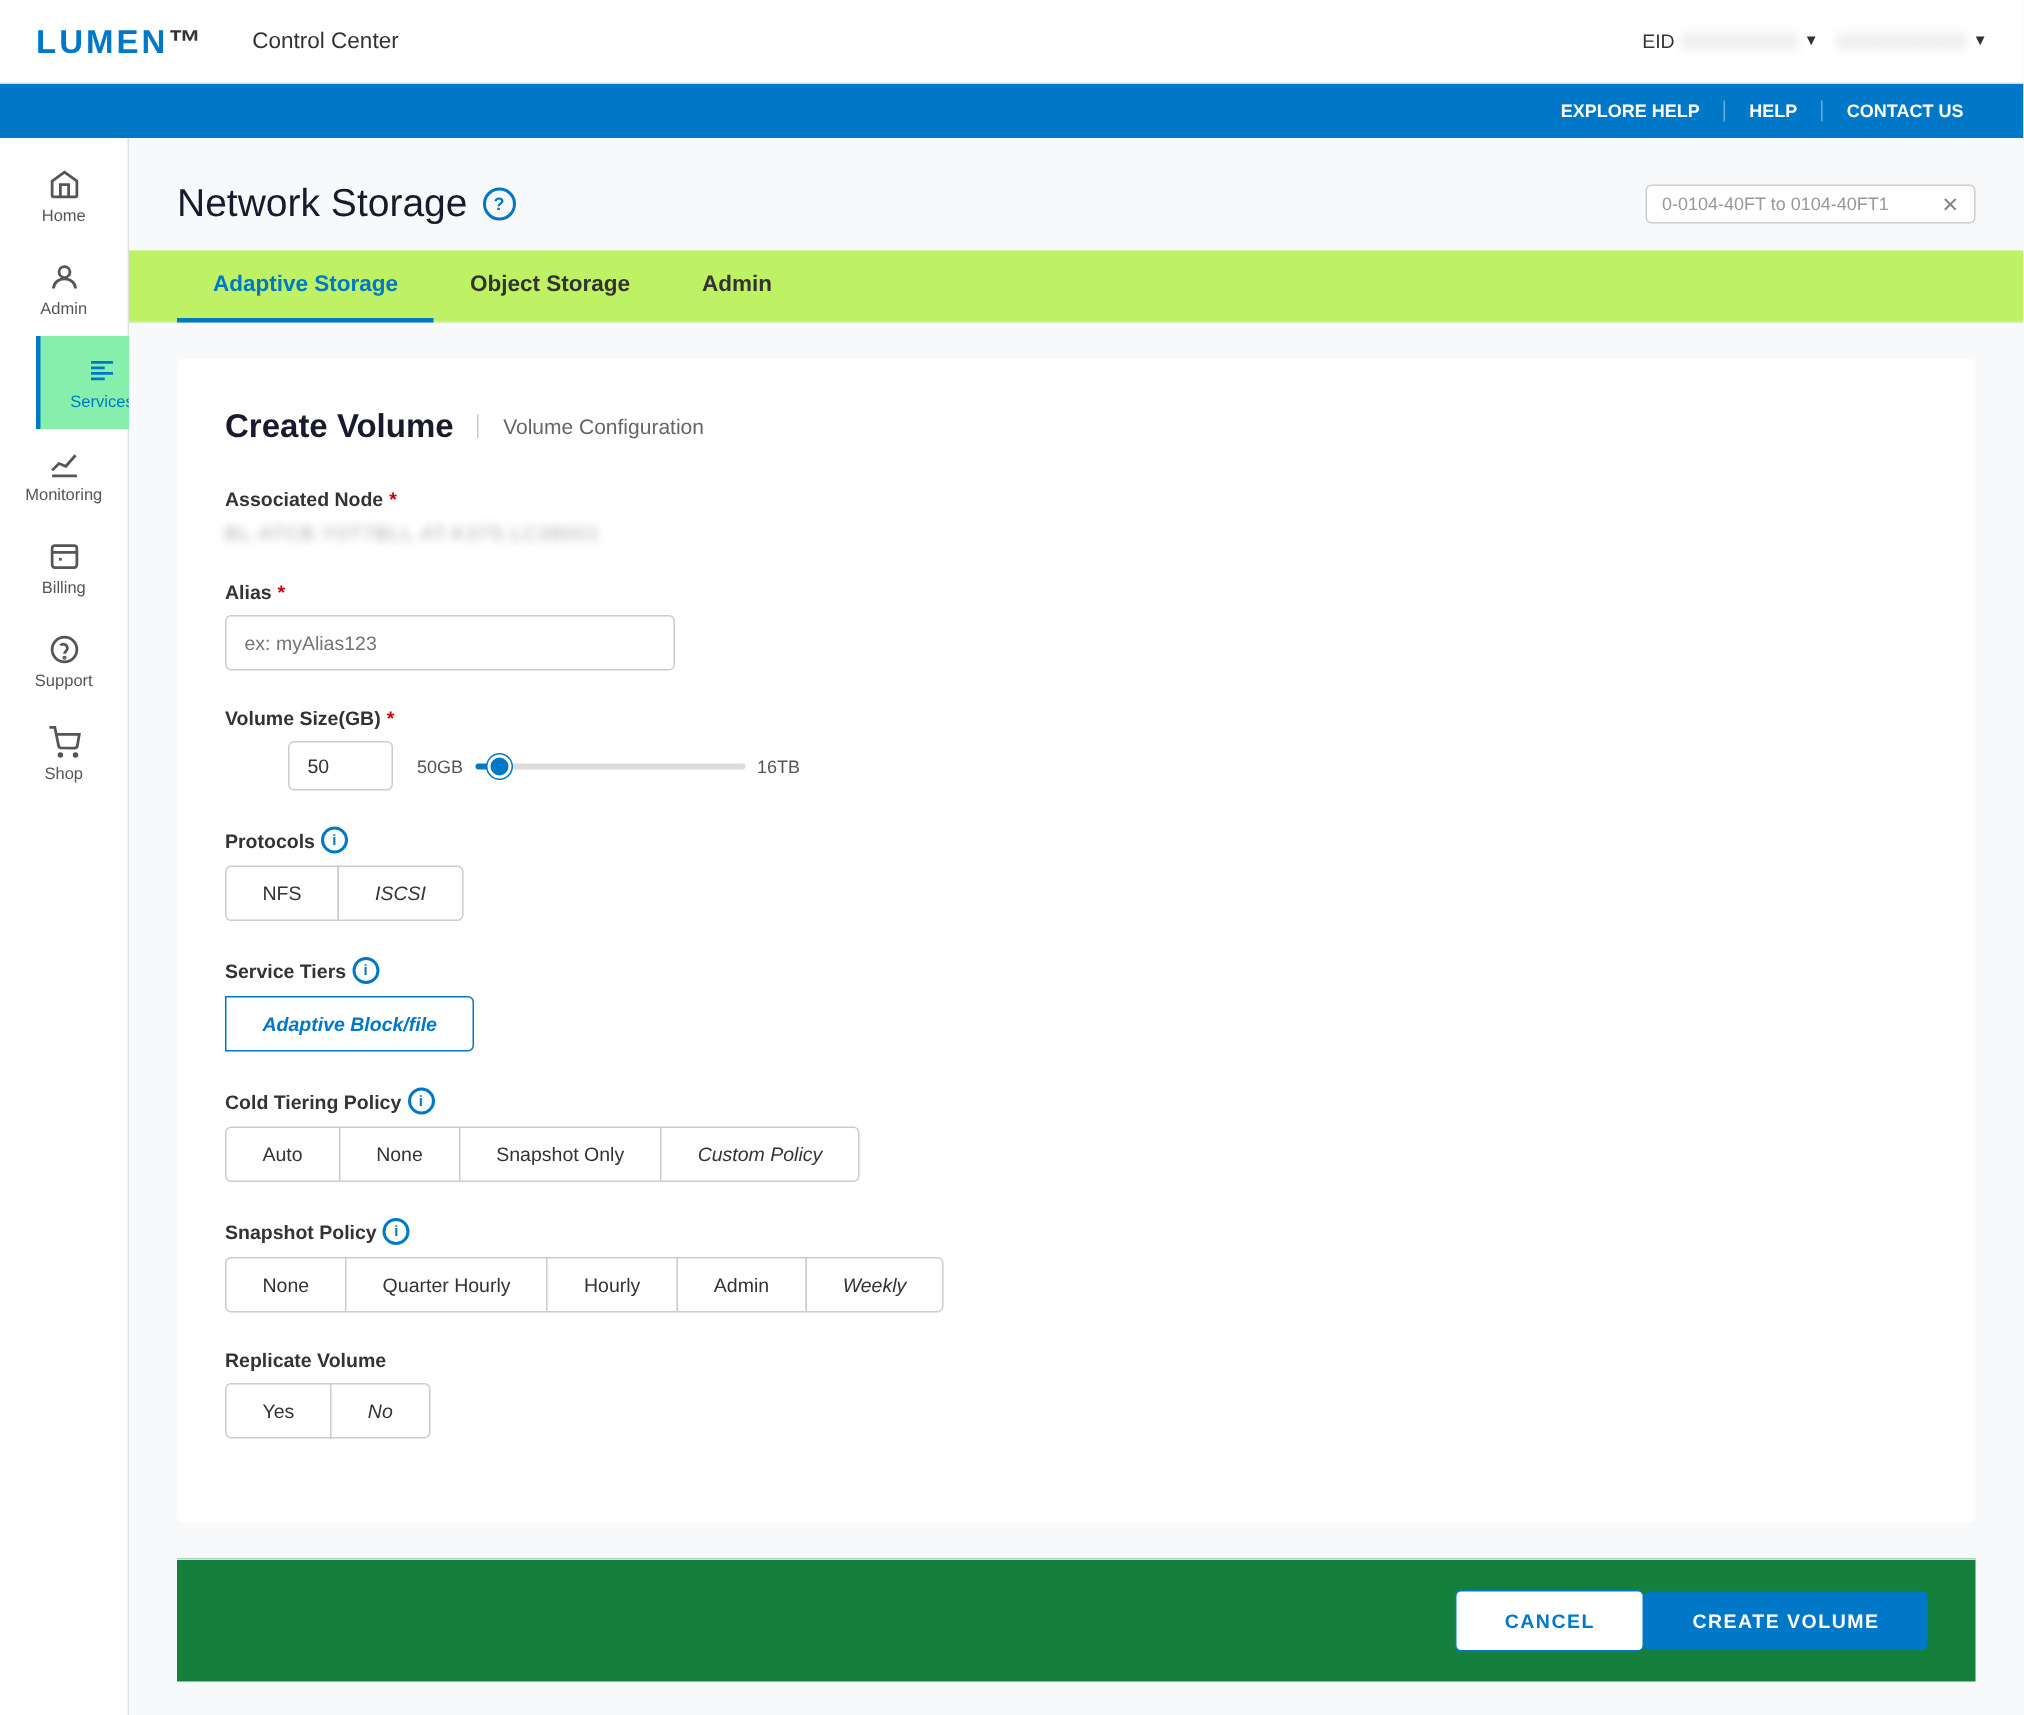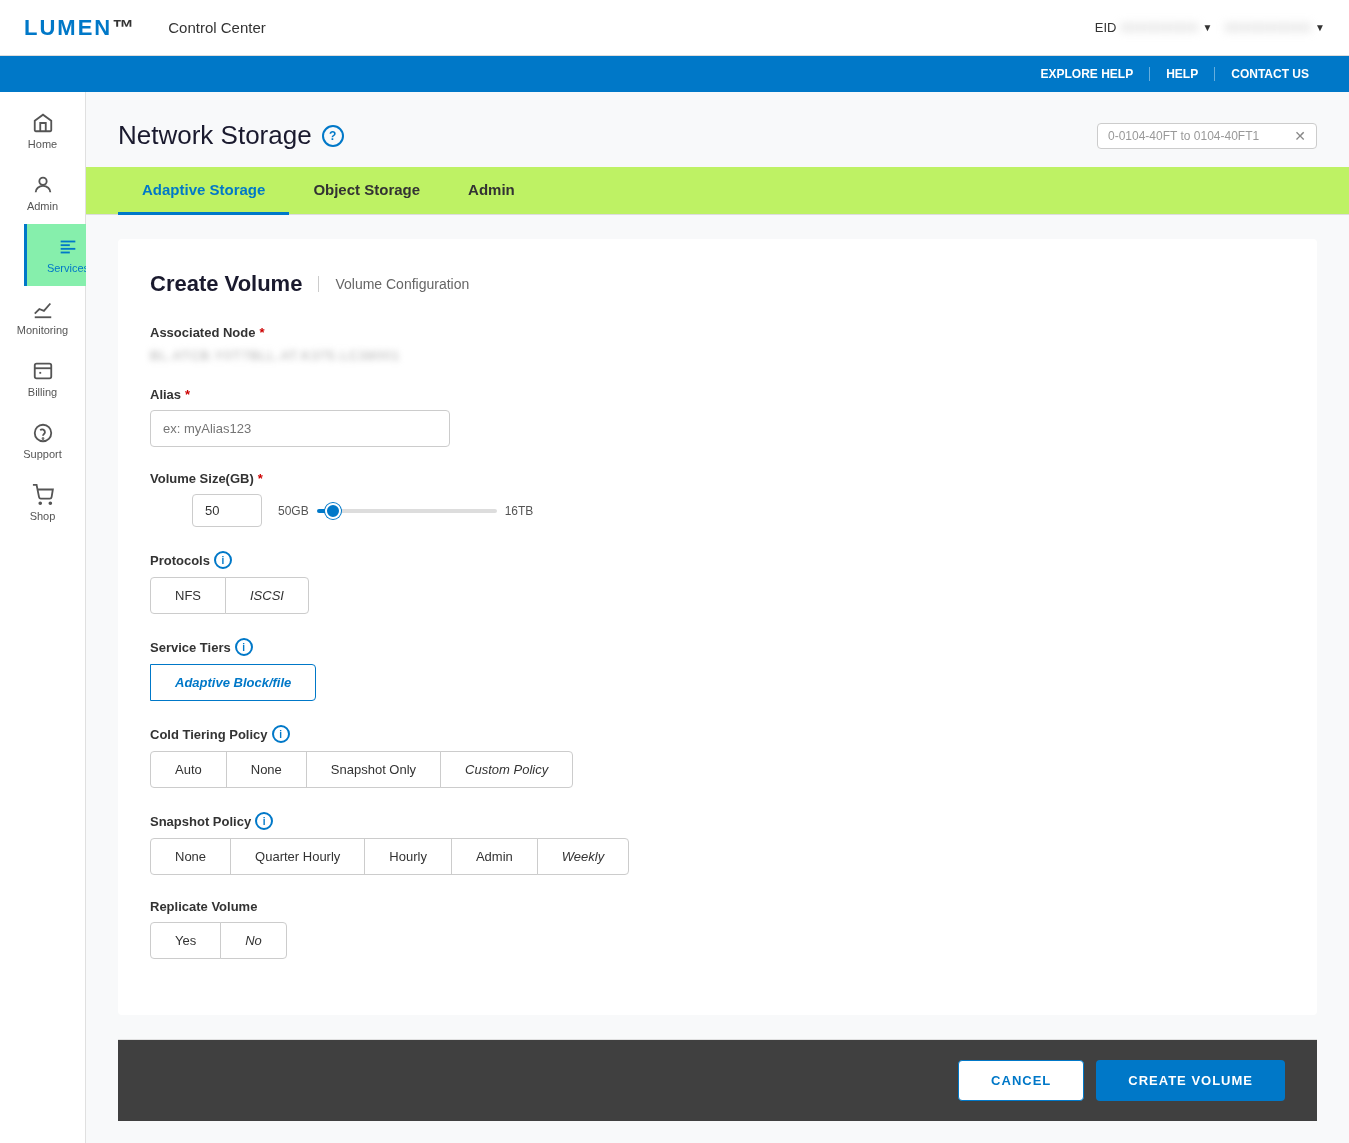--- a/index.html
+++ b/index.html
@@ -318,24 +318,25 @@
       background: #fff;
       font-weight: 600;
       z-index: 1;
       position: relative;
     }
 
     
     .footer-actions {
       display: flex;
       justify-content: flex-end;
-      gap: 12px;
+      gap: 0;
       padding: 20px 32px;
       border-top: 1px solid #e0e0e0;
-      background: #404040;
+      background: #15803d;
+      align-items: center;
     }
     .btn-cancel {
       border: 1px solid #0078c8;
       background: #fff;
       color: #0078c8;
       padding: 12px 32px;
       font-size: 13px;
       font-weight: 700;
       border-radius: 4px;
       cursor: pointer;

